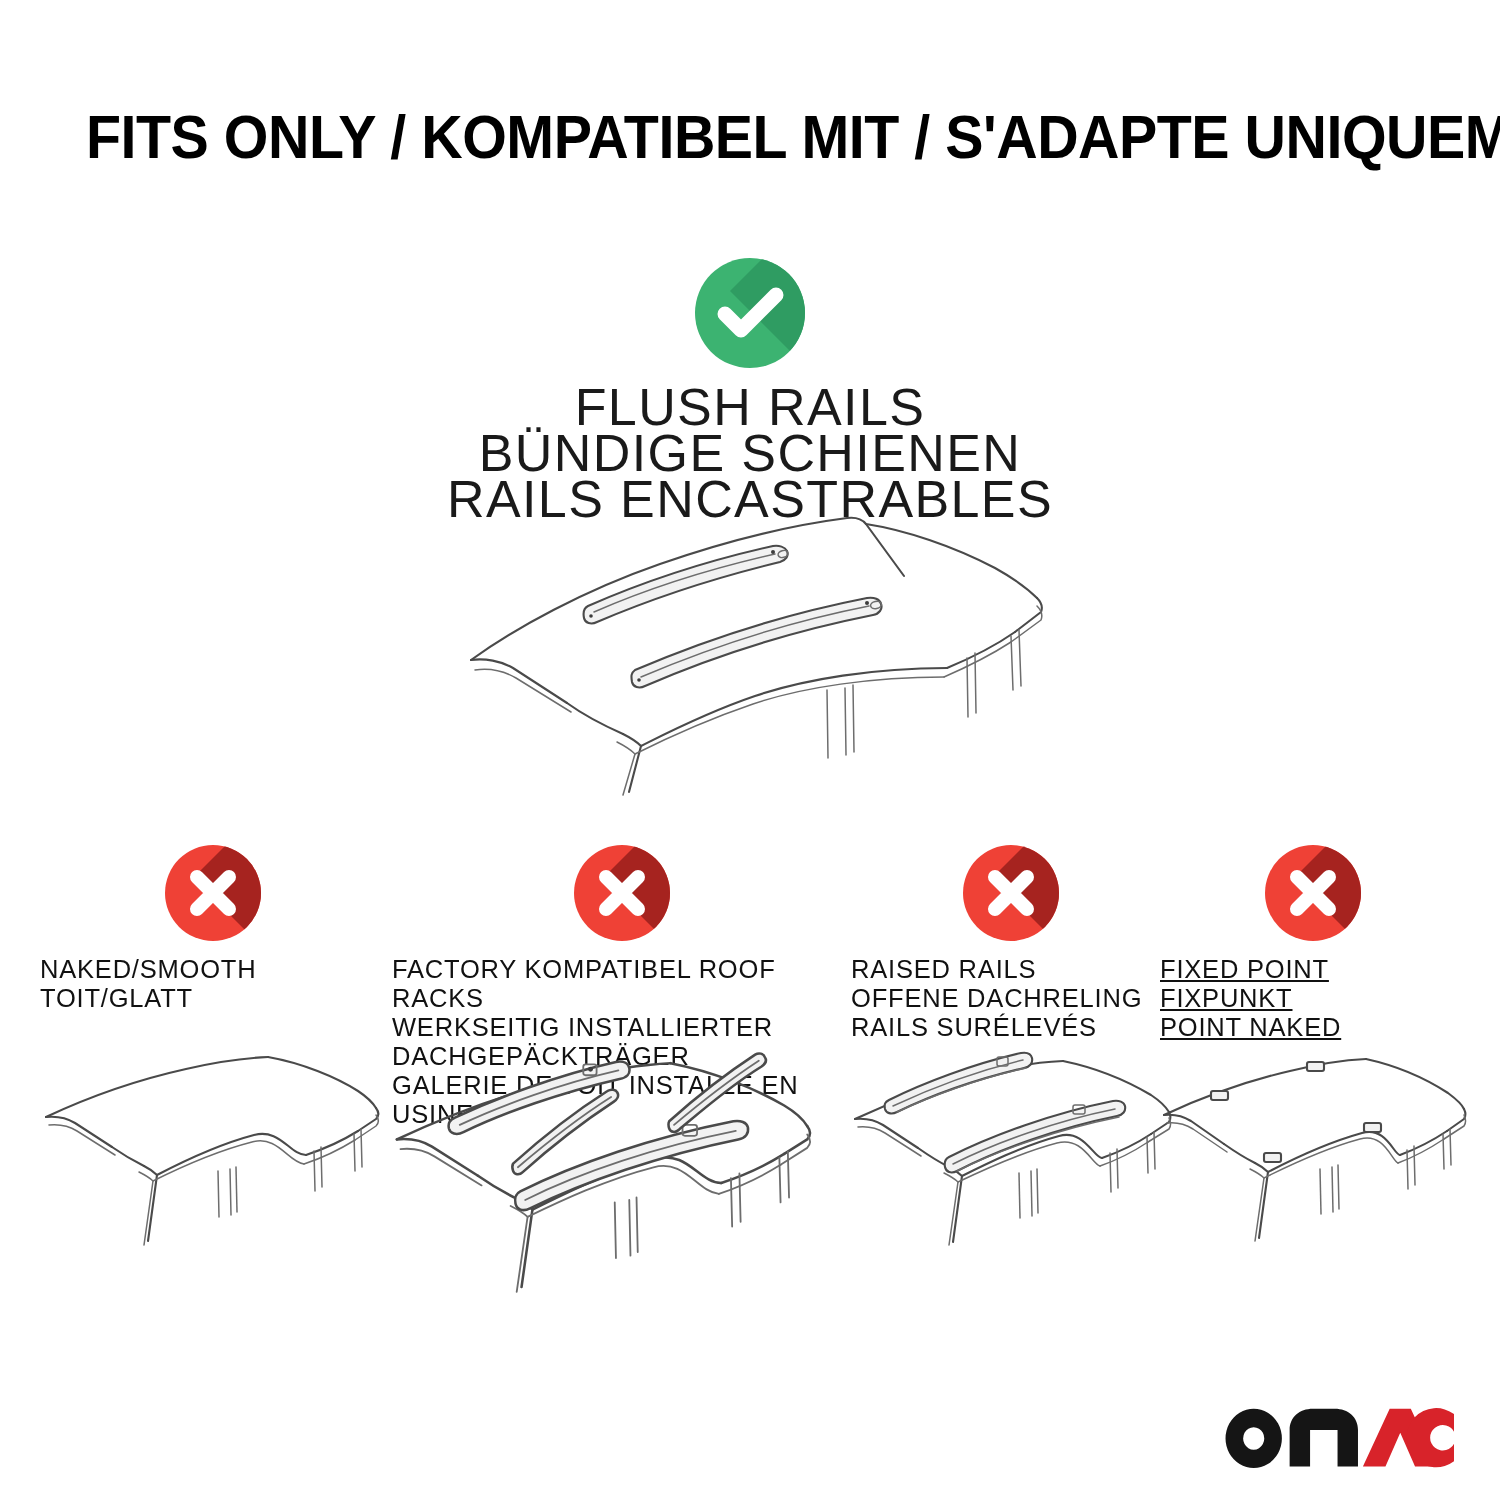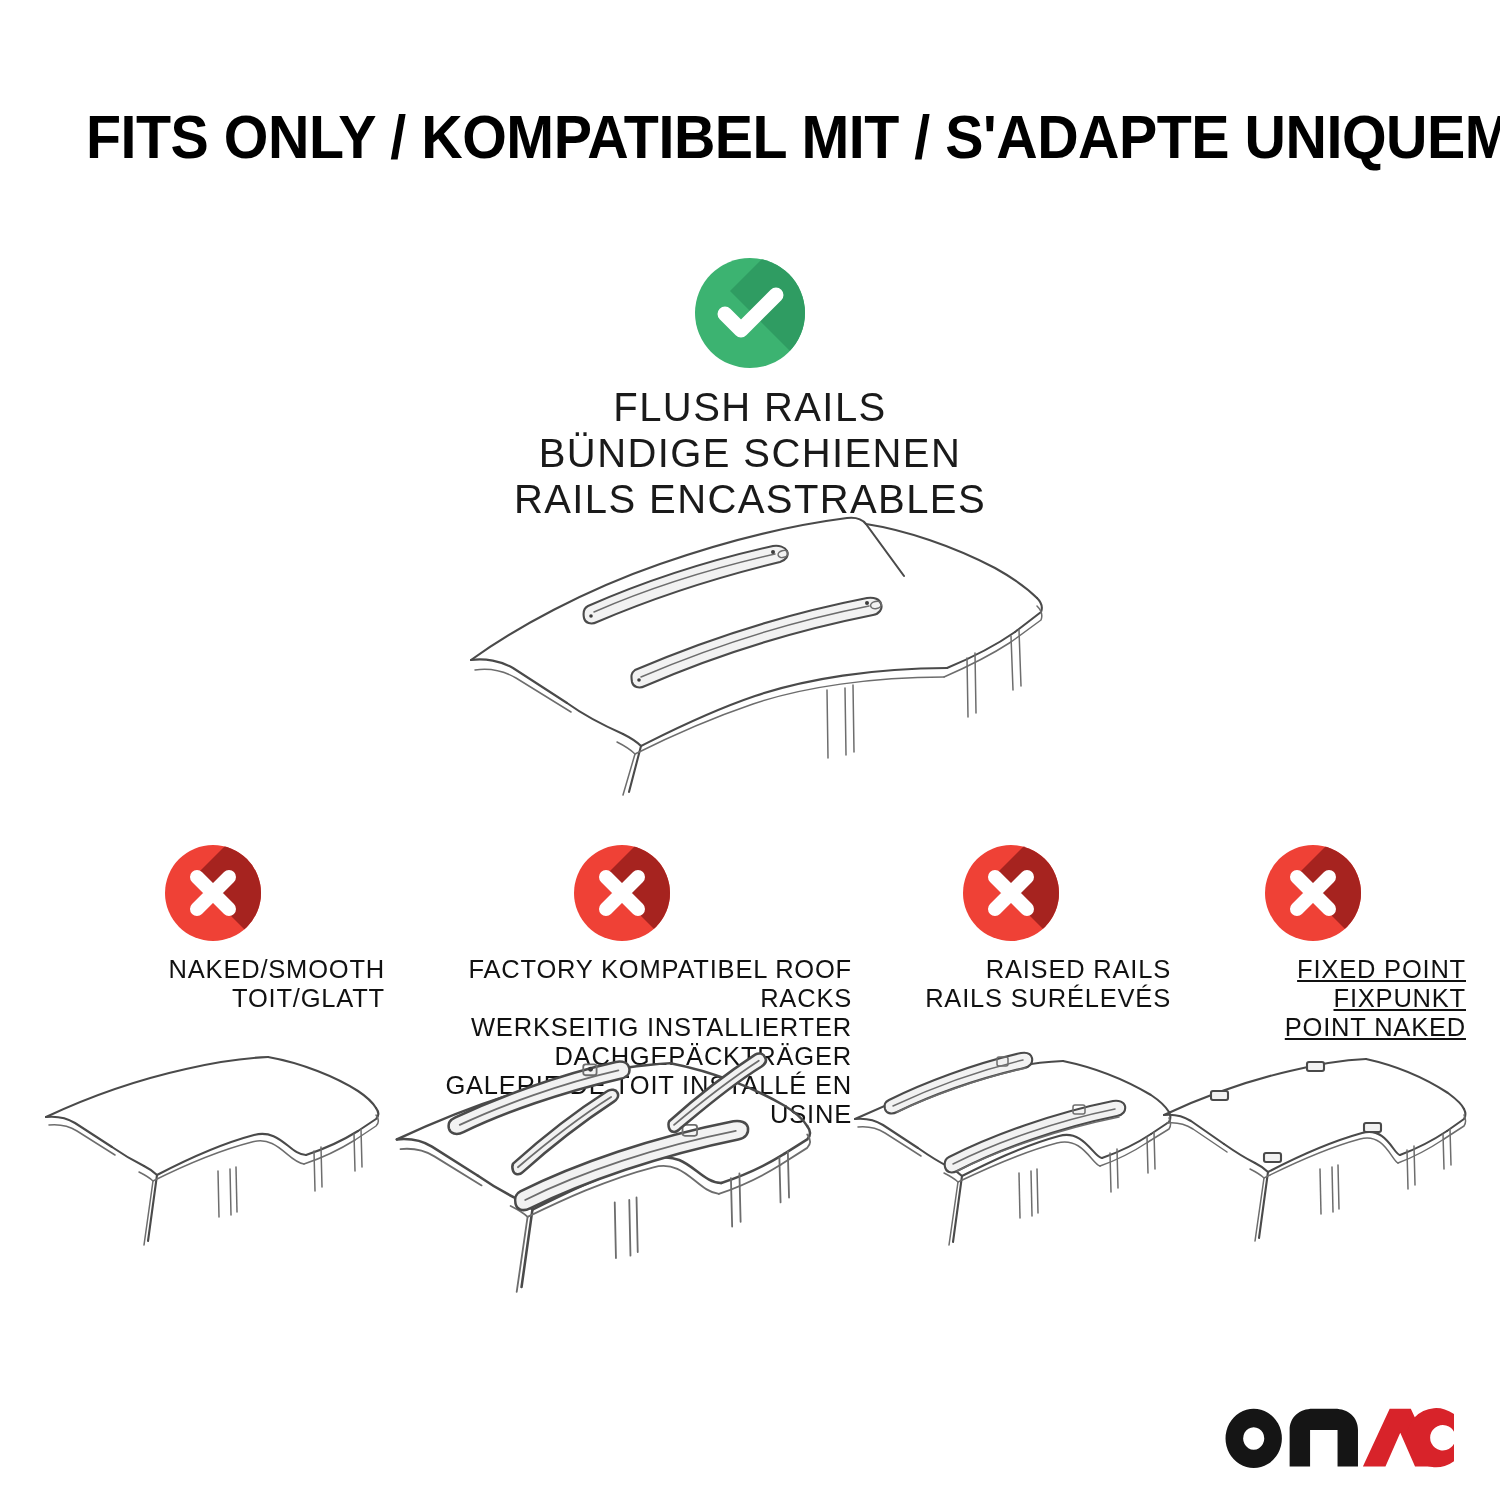--- a/index.html
+++ b/index.html
@@ -49,37 +49,37 @@
     background:#a6231f;
     transform:rotate(-45deg);
     transform-origin:0 0;
   }
   .badge .glyph{position:absolute;inset:0;}
   .badge .glyph svg{display:block;width:100%;height:100%;}
 
   .hero-text{
     margin-top:16px;
     text-align:center;
-    font-size:40px;
+    font-size:52px;
     line-height:46px;
     letter-spacing:1.4px;
     color:#1a1a1a;
     font-weight:400;
   }
 
   .hero-art{position:absolute;left:455px;top:490px;width:600px;height:310px;}
 
   
   .cols{position:absolute;left:0;top:845px;width:1500px;height:460px;}
   .col{position:absolute;top:0;}
   .col .icon-wrap{display:flex;justify-content:center;}
   .col .badge{width:96px;height:96px;}
   .col-label{
     margin-top:14px;
-    text-align:right;
+    text-align:left;
     font-size:25.5px;
     line-height:29px;
     letter-spacing:0.8px;
     color:#111;
   }
   .col-art{position:absolute;left:0;width:100%;}
 
   
   #col-naked   {left:40px;  width:345px;}
   #col-factory {left:392px; width:460px;}
@@ -298,20 +298,21 @@
           <span class="shadow"></span>
           <span class="glyph">
             <svg viewBox="0 0 96 96" xmlns="http://www.w3.org/2000/svg">
               <path d="M32 32 L64 64 M64 32 L32 64" fill="none" stroke="#ffffff" stroke-width="14" stroke-linecap="round"></path>
             </svg>
           </span>
         </div>
       </div>
       <div class="col-label">
         <div>RAISED RAILS</div>
+        <div>OFFENE DACHRELING</div>
         <div>RAILS SURÉLEVÉS</div>
       </div>
       <div class="col-art">
         <svg class="art" viewBox="0 0 320 215" xmlns="http://www.w3.org/2000/svg">
           <path class="ln" d="M4 74 C34 60 84 40 134 28 C162 21 190 17 212 16"></path>
           <path class="ln" d="M212 16 C246 23 278 37 300 50 C309 56 315 62 318 67"></path>
           <path class="ln" d="M318 67 C320 71 320 74 318 77 L300 89"></path>
           <path class="ln-thin" d="M318 73 C320 77 320 81 318 84 L297 97"></path>
           <path class="ln" d="M300 89 C285 99 268 107 251 113"></path>
           <path class="ln-thin" d="M297 97 C282 107 266 115 249 121"></path>

